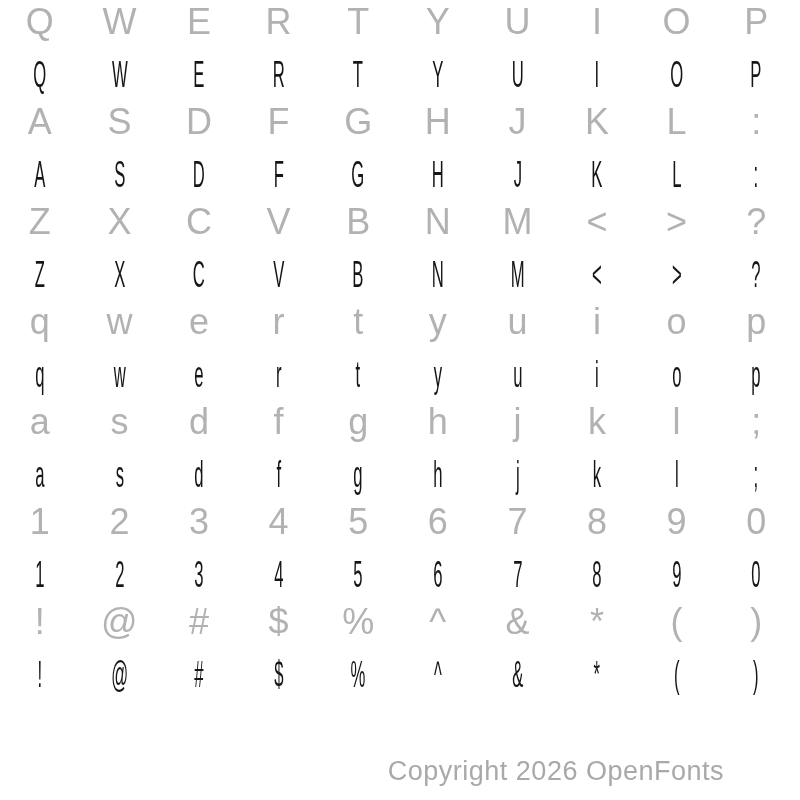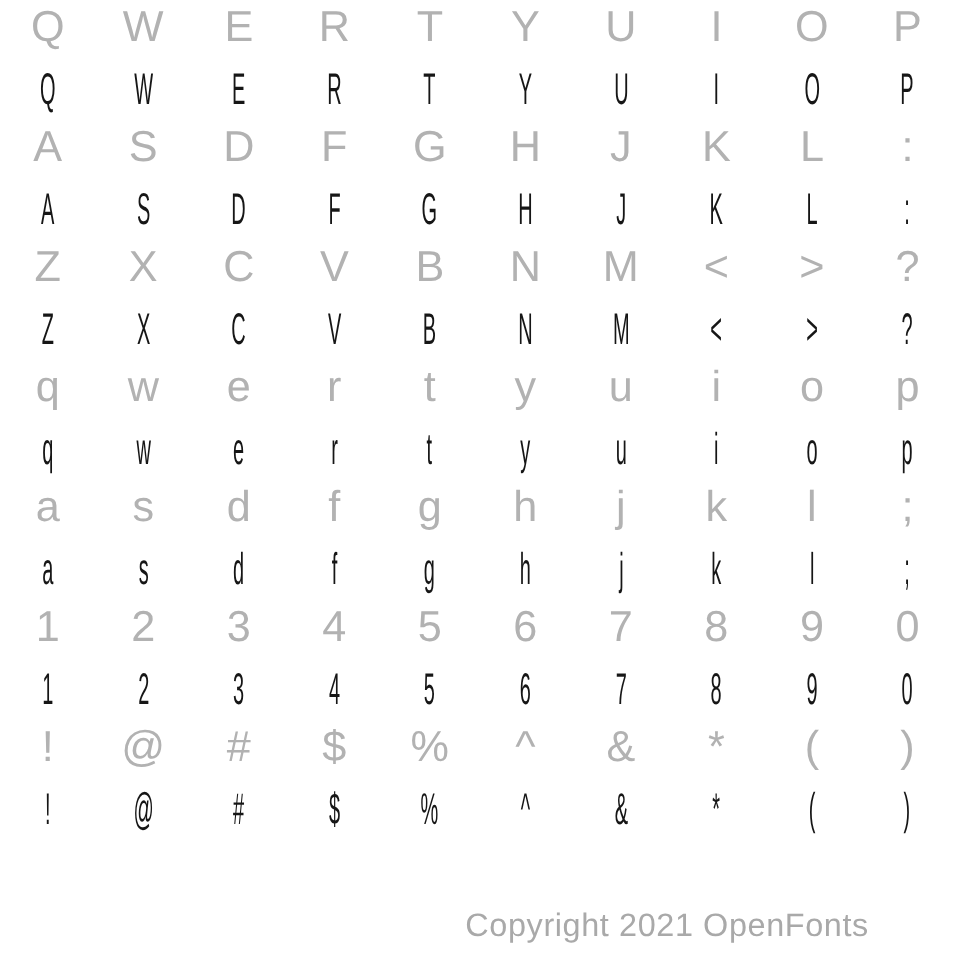--- a/index.html
+++ b/index.html
@@ -240,14 +240,14 @@
       <span class="cell">%</span>
       <span class="cell">^</span>
       <span class="cell">&amp;</span>
       <span class="cell">*</span>
       <span class="cell">(</span>
       <span class="cell">)</span>
     </div>
 
   </div>
 
-  <div class="copyright">Copyright 2021 OpenFonts</div>
+  <div class="copyright">Copyright 2026 OpenFonts</div>
 </div>
 
 </body></html>

